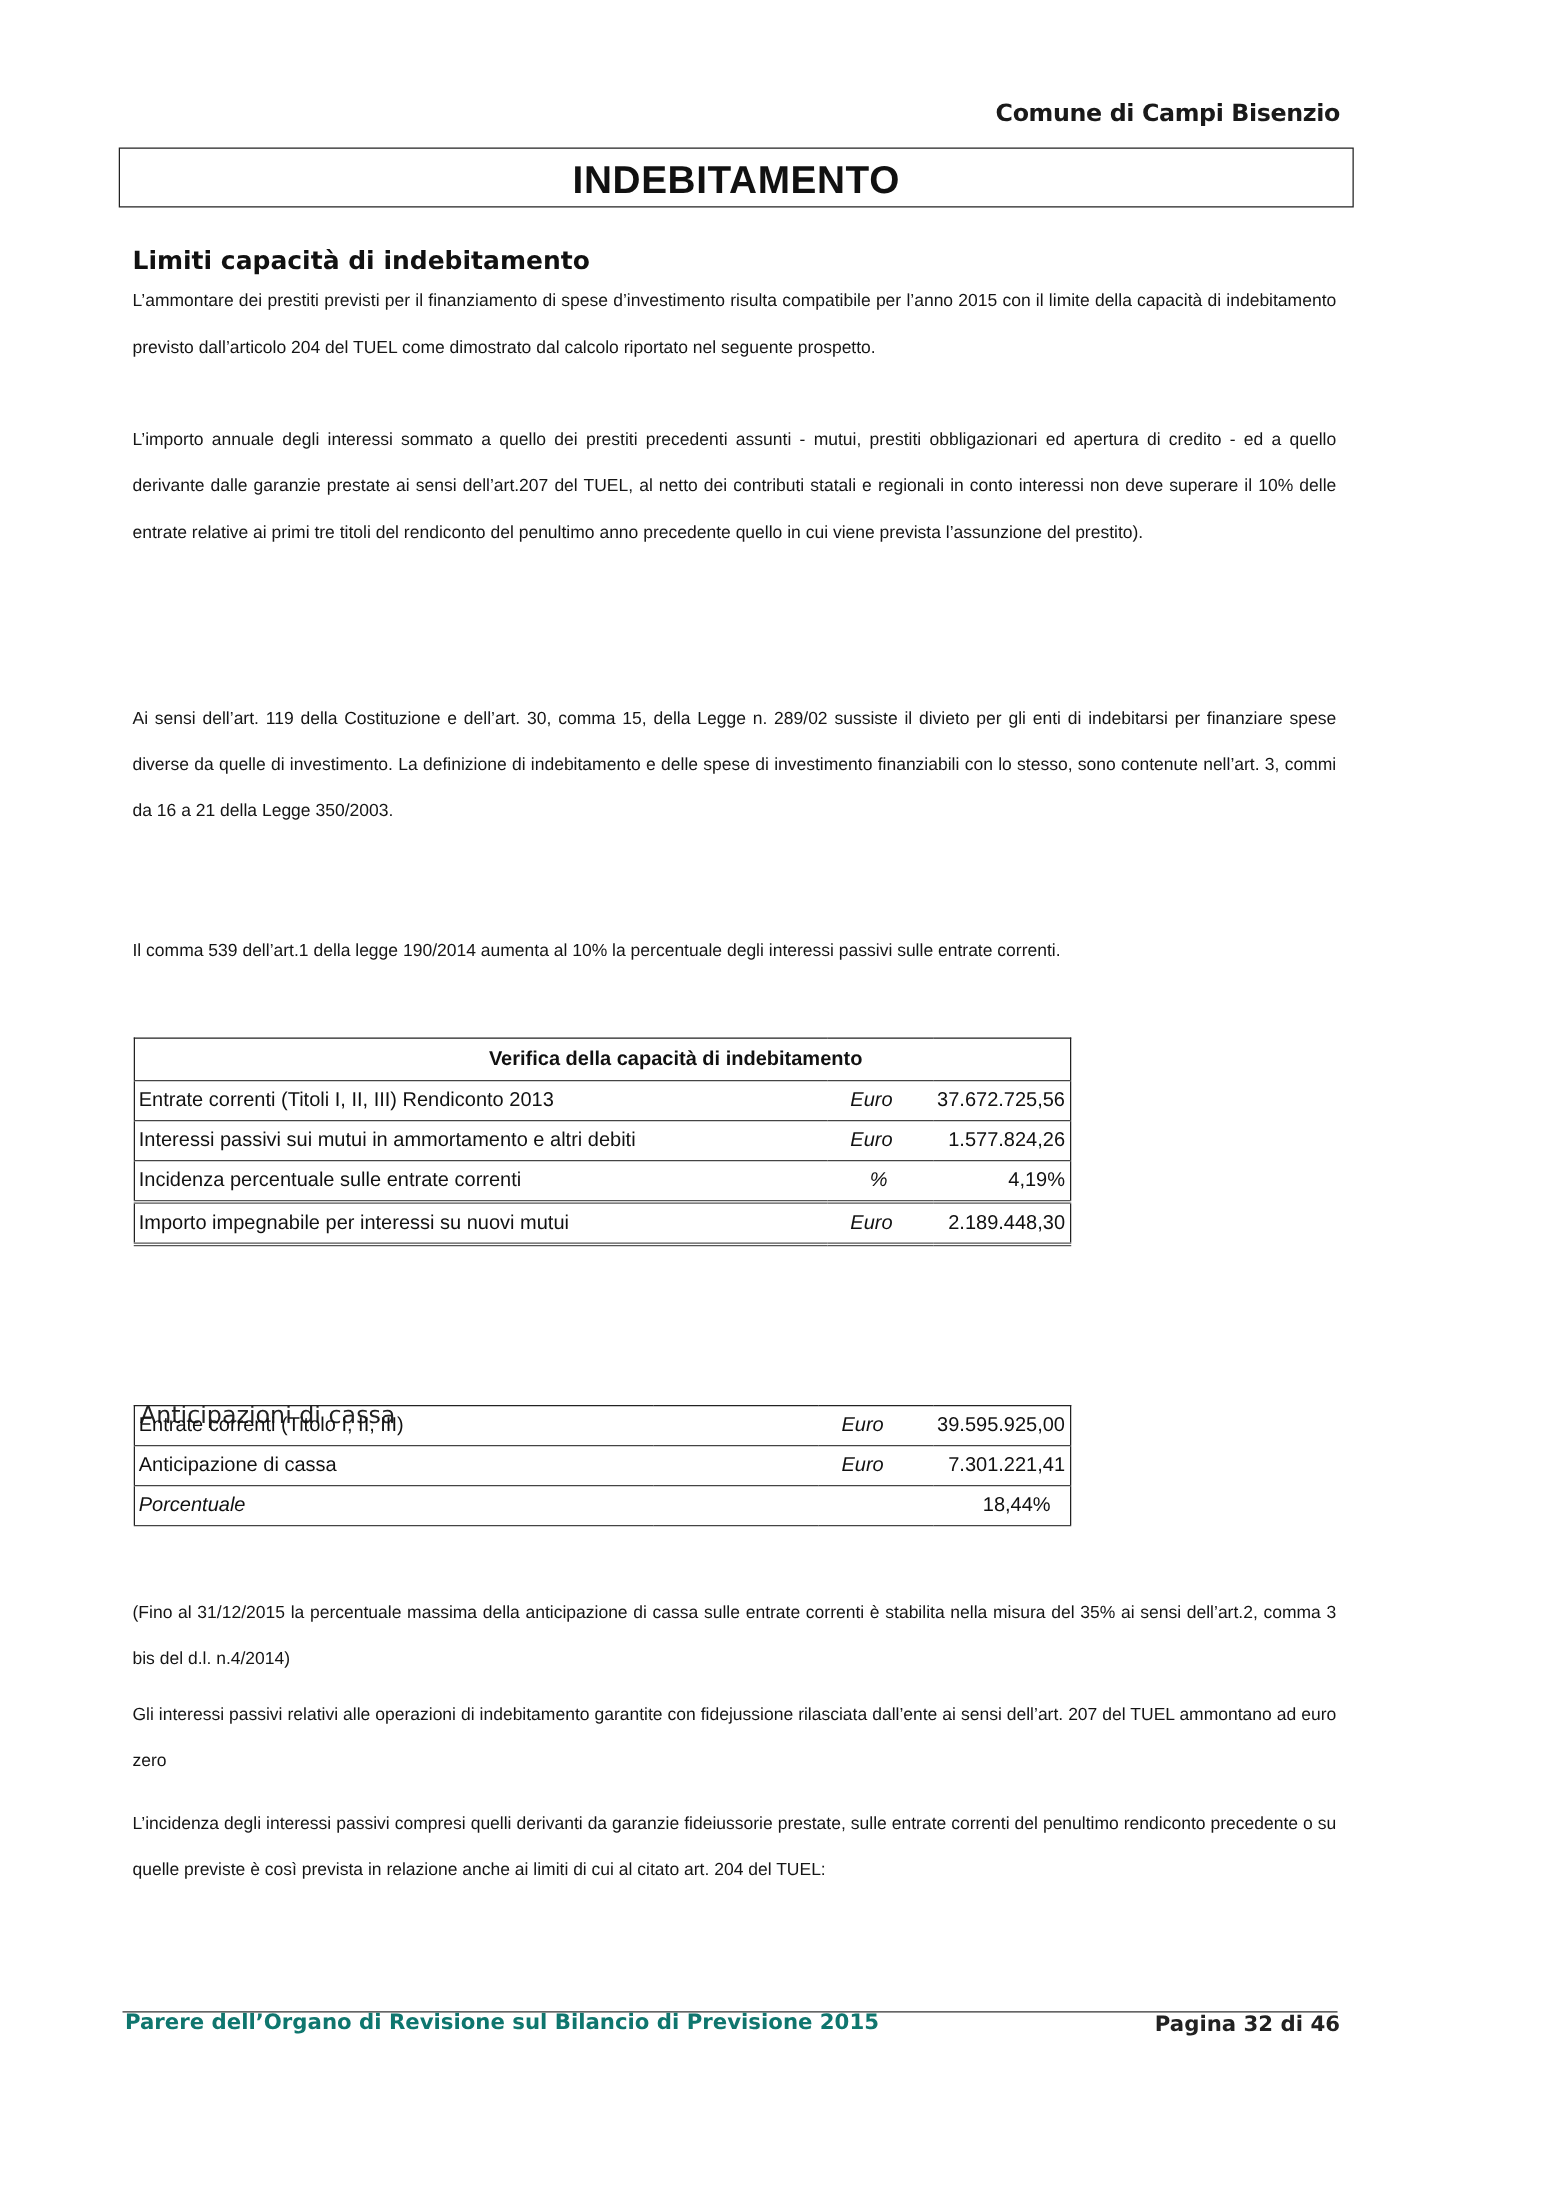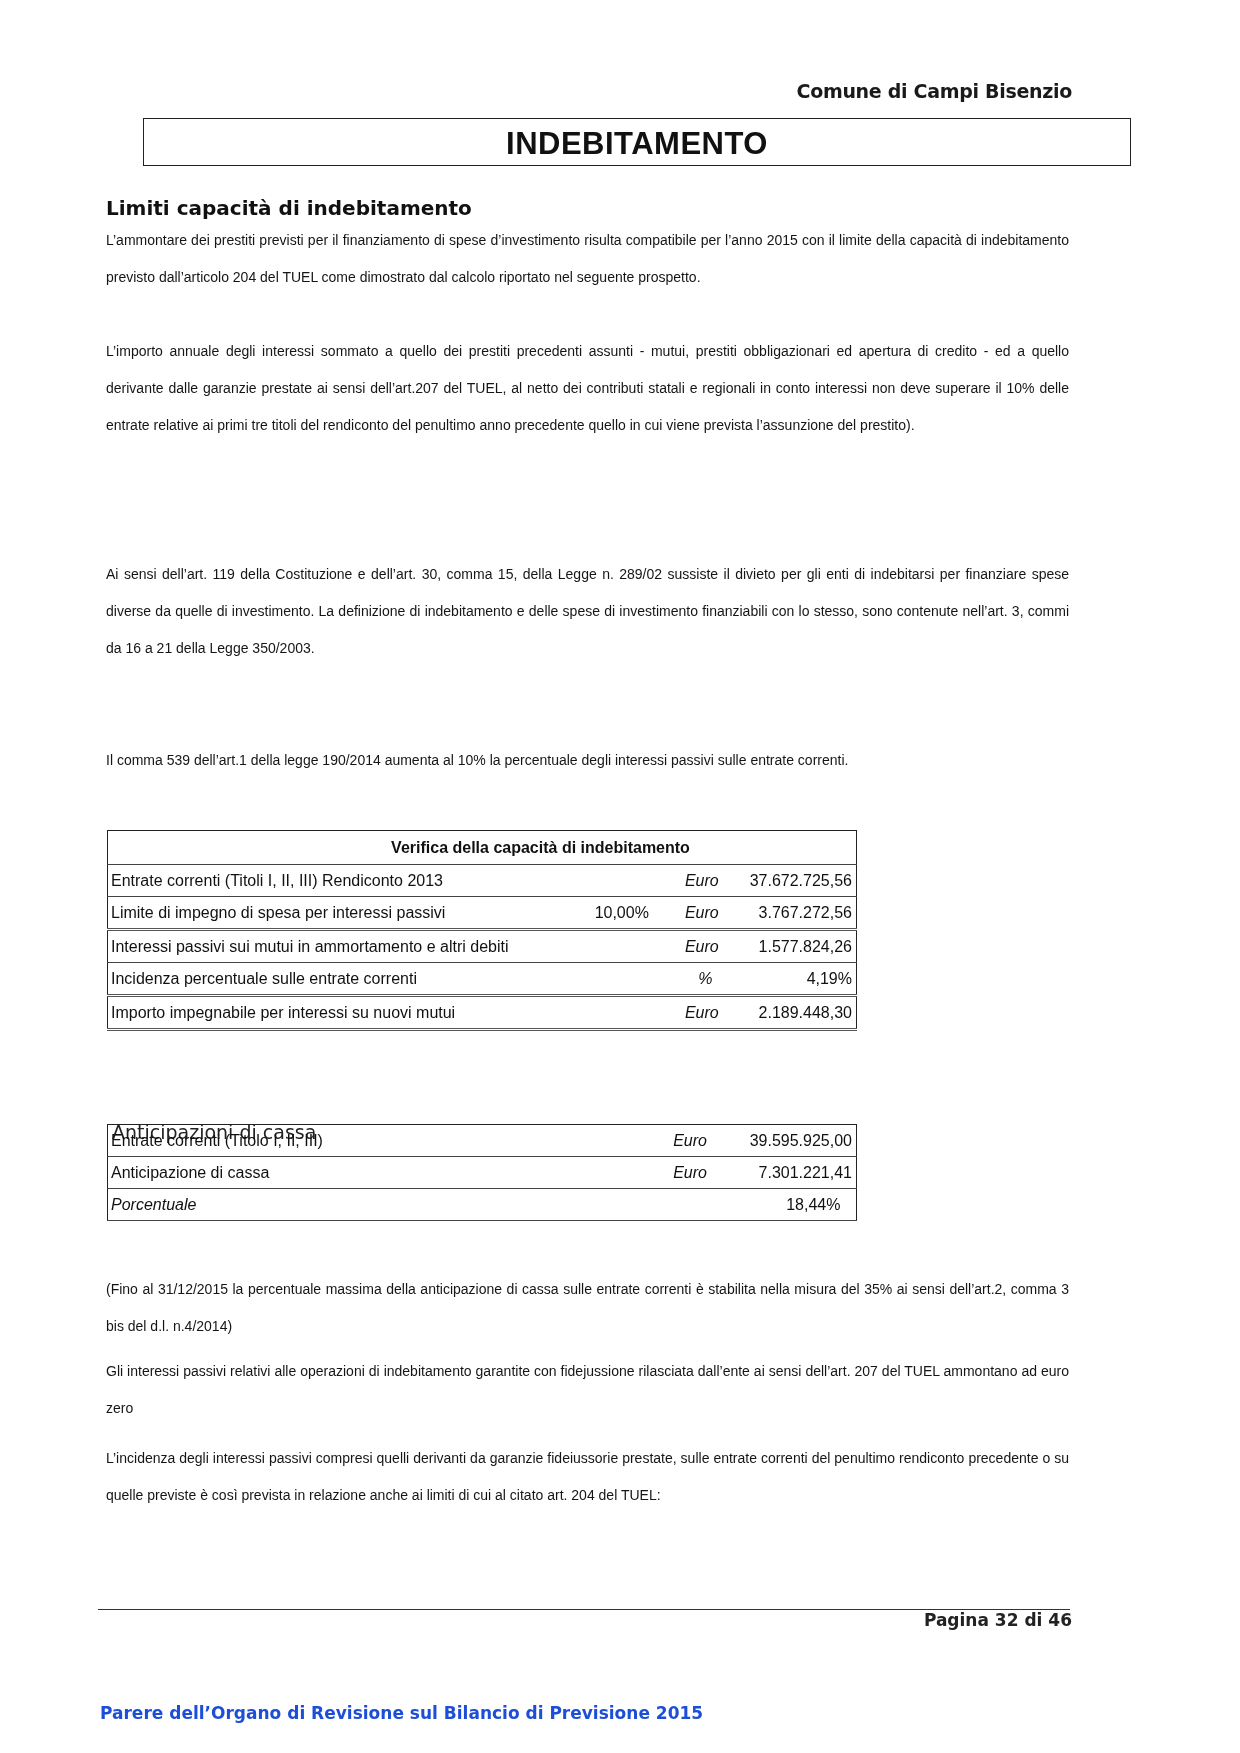--- a/index.html
+++ b/index.html
@@ -1,33 +1,33 @@
 <!DOCTYPE html>
 <html><head>
 <meta charset="utf-8">
 <style>
   html, body { margin:0; padding:0; background:#ffffff; }
   body { width:1240px; height:1753px; position:relative; overflow:hidden; color:#111; font-family:"Liberation Sans", sans-serif; }
   .page-header { position:absolute; top:80px; right:168px; font-size:19px; font-weight:bold; color:#1a1a1a; font-family:"DejaVu Sans", sans-serif; letter-spacing:-0.3px; }
-  .title-box { position:absolute; top:118px; left:95px; width:988px; height:48px; border:1.5px solid #222; box-sizing:border-box; display:flex; align-items:center; justify-content:center;margin-left:48px; }
+  .title-box { position:absolute; top:118px; left:95px; width:988px; height:48px; border:1.5px solid #222; box-sizing:border-box; display:flex; align-items:center; justify-content:center; }
   .title-box span { font-size:31px; font-weight:bold; letter-spacing:0.5px; color:#111; margin-top:4px; }
   .section-title { position:absolute; top:196px; left:106px; font-size:20px; font-weight:bold; font-family:"DejaVu Sans", sans-serif; color:#111;text-align:right; }
   .para { position:absolute; left:106px; width:963px; font-size:14px; line-height:37px; text-align:justify; color:#151515; }
   .tbl { position:absolute; left:107px; width:750px; border:1.5px solid #222; box-sizing:border-box; border-collapse:collapse; font-size:16px; }
   .tbl td { border-bottom:1.5px solid #444; padding:0 3px; height:31px; white-space:nowrap; }
   .tbl .head td { text-align:center; font-weight:bold; font-size:16px; height:33px; padding-left:120px; }
   .tbl .thick td { border-bottom:3px double #555; }
   .tbl .lbl { width:460px; }
   .tbl .pct { width:140px; text-align:right; padding-right:18px; }
   .tbl .cur { width:80px; font-style:italic; text-align:left; padding-left:18px; }
   .tbl .val { text-align:right; padding-right:4px; }
   .tbl .it { font-style:italic; }
   .subhead { position:absolute; top:1076px; left:112px; font-size:19px; font-family:"DejaVu Sans", sans-serif; color:#222;margin-top:45px; }
   .footer-line { position:absolute; top:1609px; left:98px; width:972px; border-top:1.5px solid #333; }
-  .footer-left { position:absolute; top:1703px; left:100px; font-size:17px; font-weight:bold; font-family:"DejaVu Sans", sans-serif; color:#1d4ed8; }
+  .footer-left { position:absolute; top:1608px; left:100px; font-size:17px; font-weight:bold; font-family:"DejaVu Sans", sans-serif; color:#0f766e; }
   .footer-right { position:absolute; top:1610px; right:168px; font-size:17px; font-weight:bold; font-family:"DejaVu Sans", sans-serif; color:#222; }
 </style>
 </head>
 <body>
 
 <div class="page-header">Comune di Campi Bisenzio</div>
 
 <div class="title-box">
   <span>INDEBITAMENTO</span>
 </div>
@@ -42,26 +42,20 @@
 <table class="tbl" style="top:830px;">
   <tbody>
       <tr class="head">
     <td colspan="4">Verifica della capacità di indebitamento</td>
   </tr>
   <tr>
     <td class="lbl">Entrate correnti (Titoli I, II, III) Rendiconto 2013</td>
     <td class="pct"></td>
     <td class="cur">Euro</td>
     <td class="val">37.672.725,56</td>
-  </tr>
-  <tr class="thick">
-    <td class="lbl">Limite di impegno di spesa per interessi passivi</td>
-    <td class="pct">10,00%</td>
-    <td class="cur">Euro</td>
-    <td class="val">3.767.272,56</td>
   </tr>
   <tr>
     <td class="lbl">Interessi passivi sui mutui in ammortamento e altri debiti</td>
     <td class="pct"></td>
     <td class="cur">Euro</td>
     <td class="val">1.577.824,26</td>
   </tr>
   <tr class="thick">
     <td class="lbl">Incidenza percentuale sulle entrate correnti</td>
     <td class="pct"></td>

